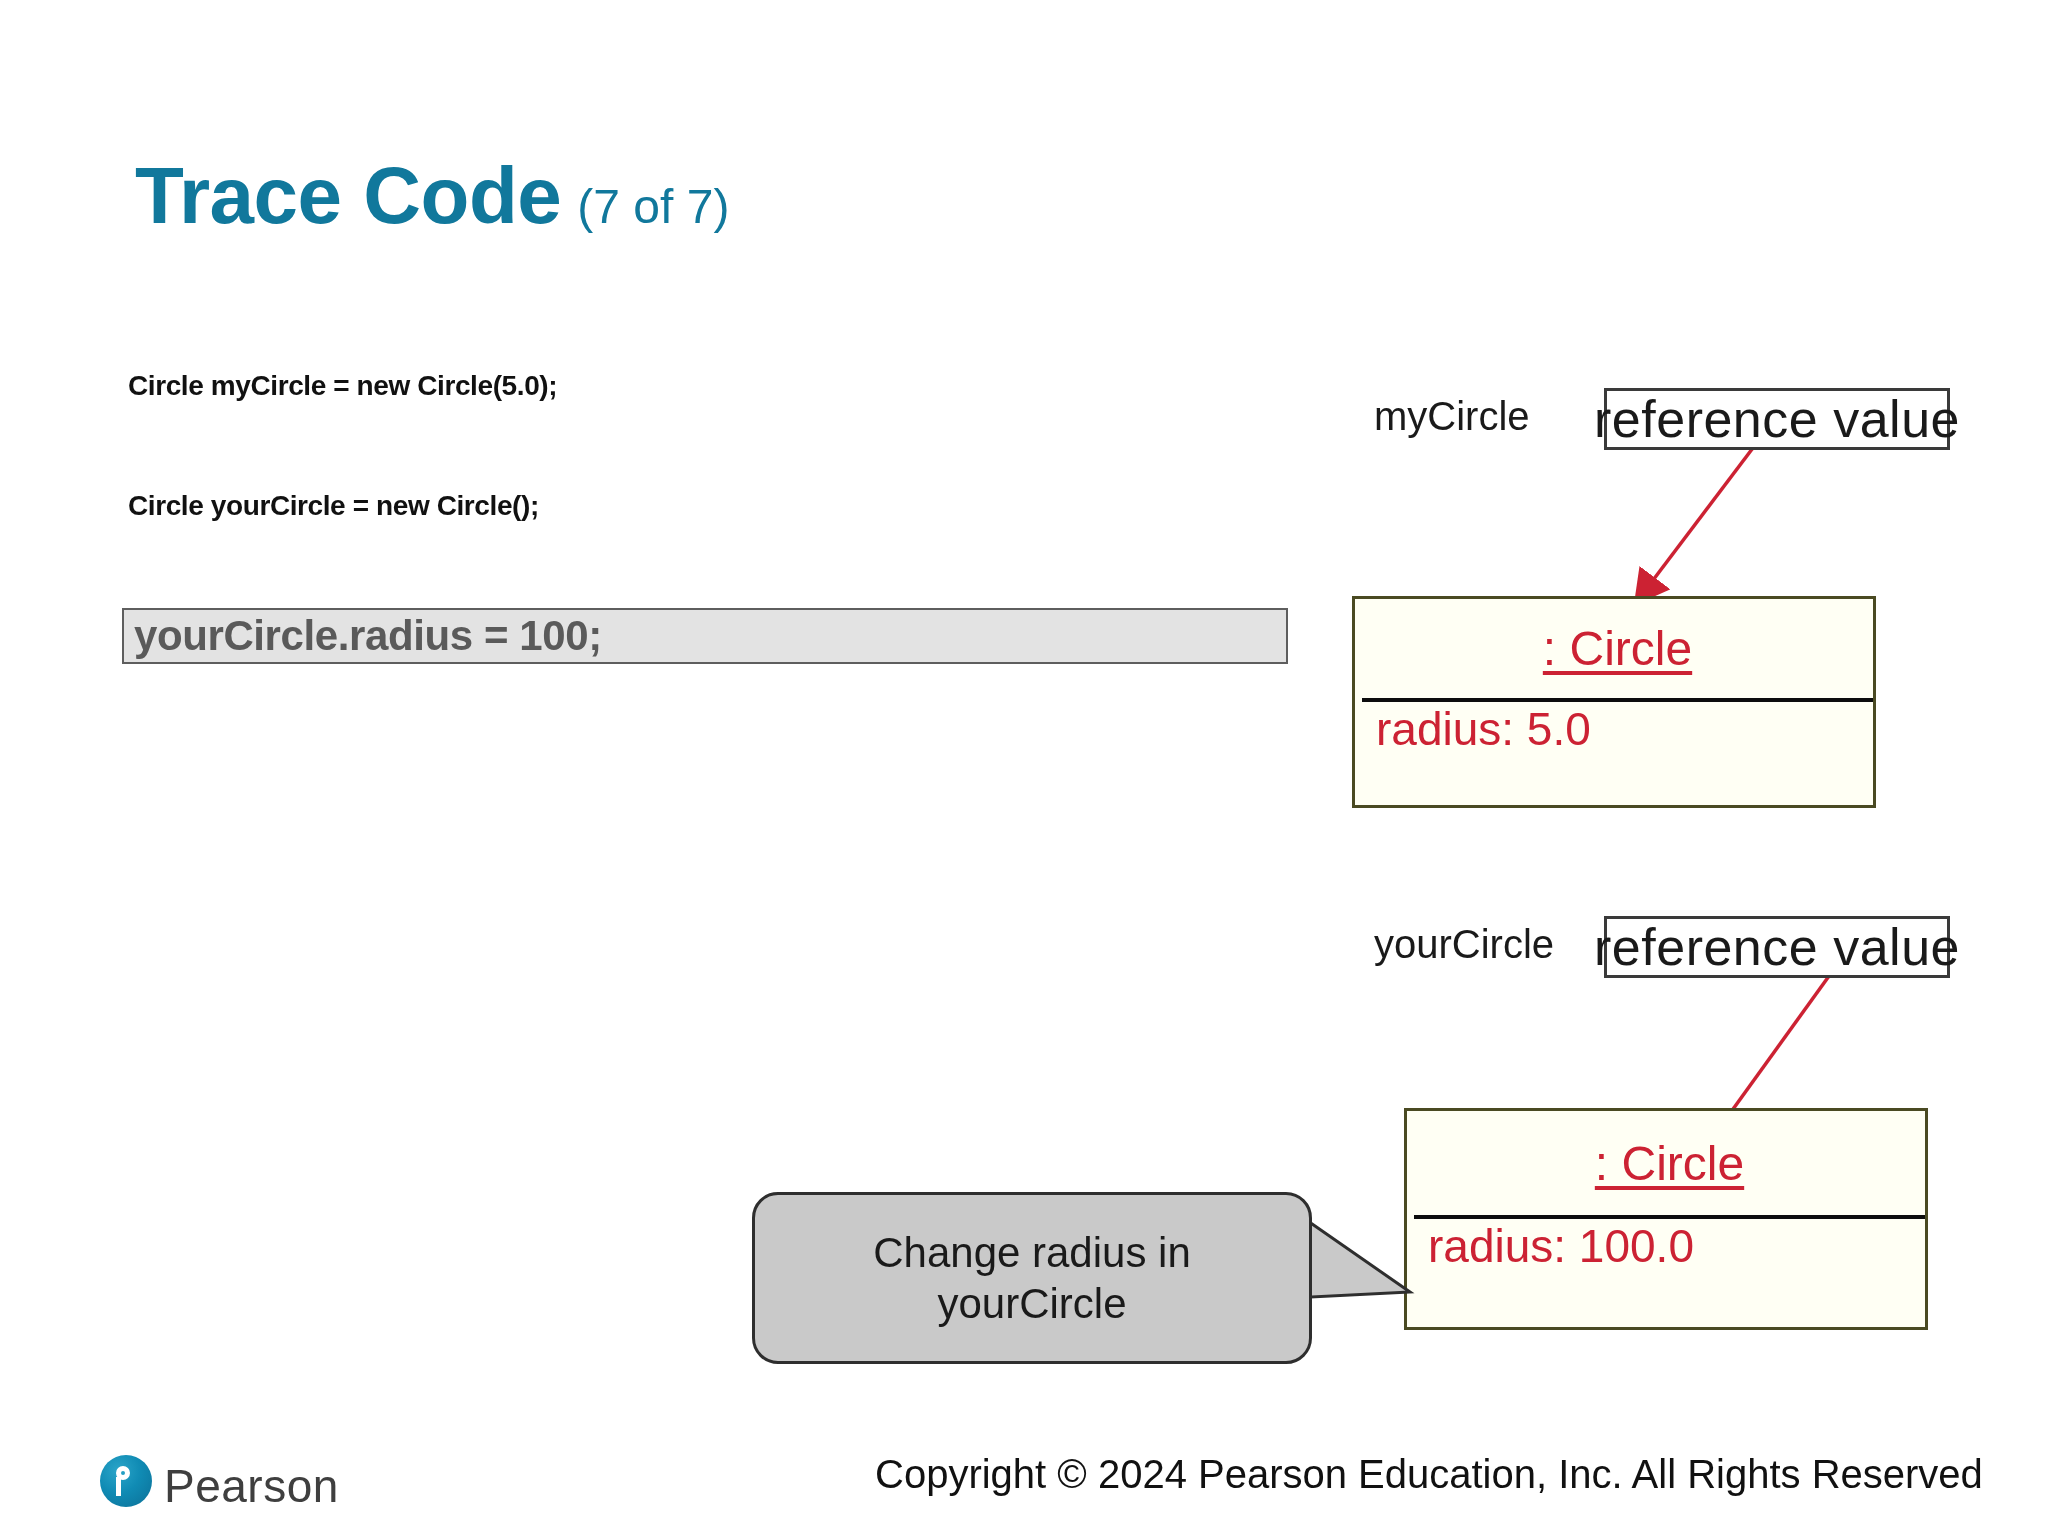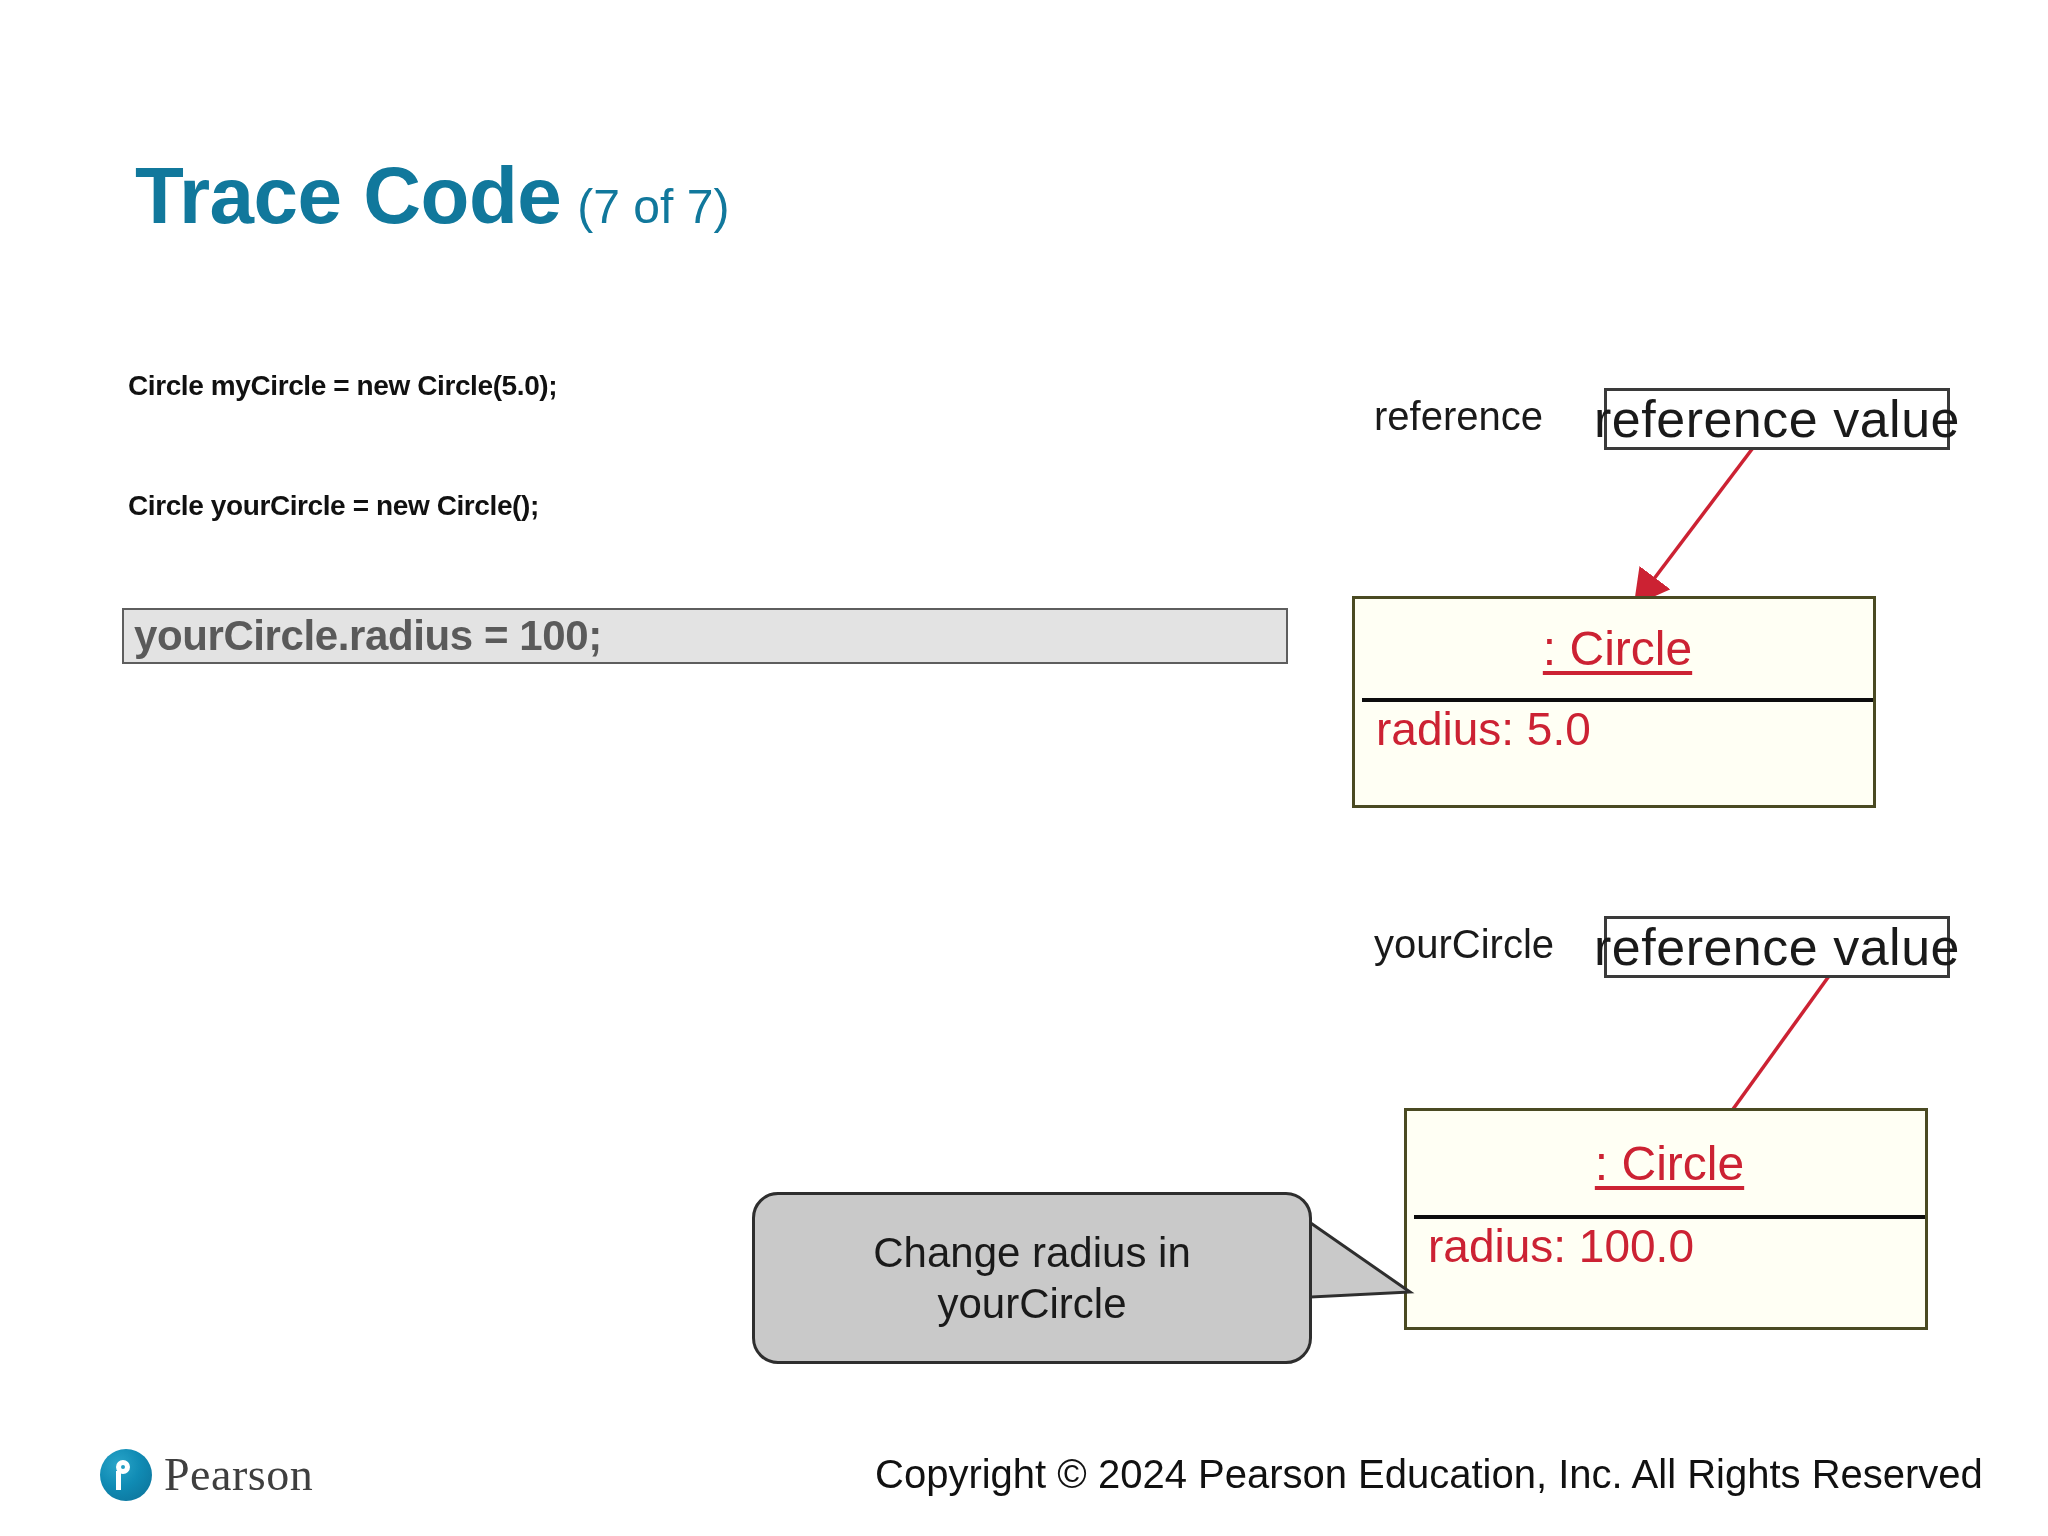--- a/index.html
+++ b/index.html
@@ -222,25 +222,26 @@
   #pearson-mark::after {
     content: "";
     position: absolute;
     left: 16px;
     top: 22px;
     width: 5px;
     height: 19px;
     background: #ffffff;
   }
   #pearson-word {
-    font-family: Liberation Serif, serif;
+    font-family: Liberation Sans, sans-serif;
     font-size: 46px;
     color: #3f3f3f;
     margin-left: 12px;
     letter-spacing: 0.5px;
+    margin-top: 11px;
   }
   #copyright {
     position: absolute;
     left: 875px;
     top: 1452px;
     font-family: "Liberation Sans", sans-serif;
     font-size: 40px;
     color: #111111;
     white-space: nowrap;
   }
@@ -262,21 +263,21 @@
 <svg id="arrow-layer" viewBox="0 0 2048 1536">
   <defs>
     <marker id="ahead" markerWidth="11" markerHeight="11" refX="8" refY="5.5" orient="auto">
       <path d="M0,0 L10,5.5 L0,11 z" fill="#cc2233"></path>
     </marker>
   </defs>
   <line x1="1768" y1="428" x2="1638" y2="600" stroke="#cc2233" stroke-width="3.5" marker-end="url(#ahead)"></line>
   <line x1="1842" y1="958" x2="1692" y2="1166" stroke="#cc2233" stroke-width="3.5" marker-end="url(#ahead)"></line>
 </svg>
 
-<div class="var-label" id="label-mycircle">reference</div>
+<div class="var-label" id="label-mycircle">myCircle</div>
 <div class="ref-box" id="ref-box-mycircle">
   <span>reference value</span>
 </div>
 
 <div class="obj-box" id="obj-box-mycircle">
   <div class="obj-title-cell">
     <span>: Circle</span>
   </div>
   <div class="obj-field-cell">
     <span>radius: 5.0</span>

